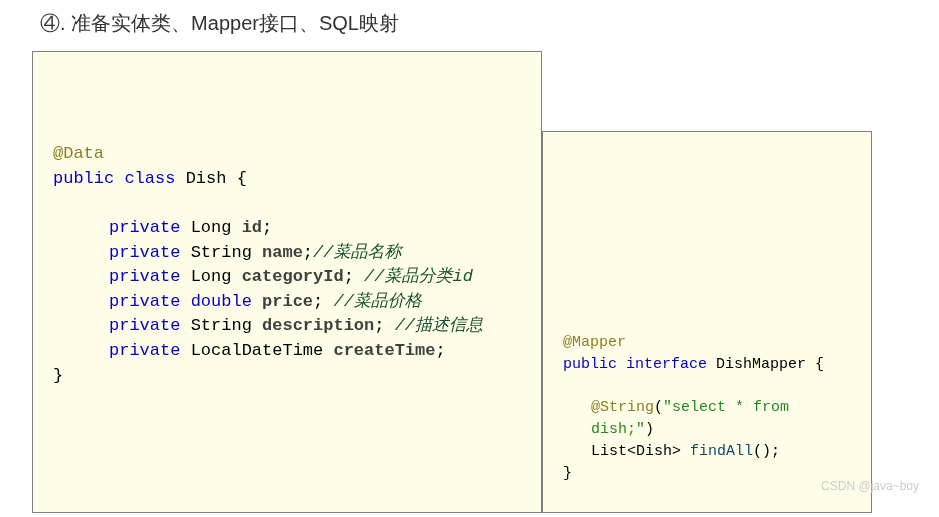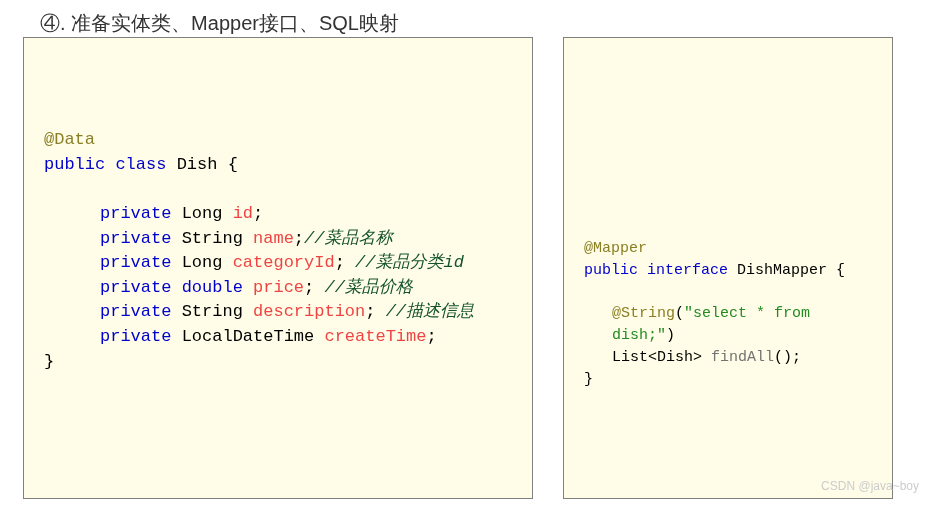--- a/index.html
+++ b/index.html
@@ -6,56 +6,55 @@
     body {
       width: 939px;
       height: 517px;
       background: #ffffff;
       font-family: "Microsoft YaHei", Arial, sans-serif;
       font-size: 16px;
       color: #333;
       position: relative;
     }
     .title {
-      padding: 10px 40px 0 40px;
+      padding: 10px 40px 14px 40px;
       font-size: 20px;
       color: #333;
     }
     .panels {
       display: flex;
-      gap: 30px;
-      padding: 0 23px;
+      padding: 0 32px;
       align-items: flex-end;
     }
     .panel {
       background: #fffde7;
       border: 1px solid #808080;
       padding: 90px 20px 20px 20px;
       font-family: Consolas, "Courier New", monospace;
       font-size: 17px;
       line-height: 1.45;
       overflow: hidden;
     }
     .panel-left {
       width: 510px;
       height: 462px;
     }
     .panel-right {
       width: 330px;
-      height: 462px;
+      height: 382px;
       padding-top: 200px;
       font-size: 15px;
     }
     .indent1 { padding-left: 28px; }
     .indent2 { padding-left: 56px; }
     .anno { color: #8a7f24; }
     .kw { color: #0000cc; }
     .type { color: #000; }
-    .field { color: #ef4444; }
-    .method { color: #737373; }
+    .field { color: #404040; font-weight: bold; }
+    .method { color: #0c4a6e; }
     .comment { color: #14532d; font-style: italic; }
     .str { color: #228b22; }
     .plain { color: #000; }
     .watermark {
       position: absolute;
       right: 20px;
       bottom: 24px;
       font-size: 12px;
       color: #ccc;
       font-family: Arial, sans-serif;

